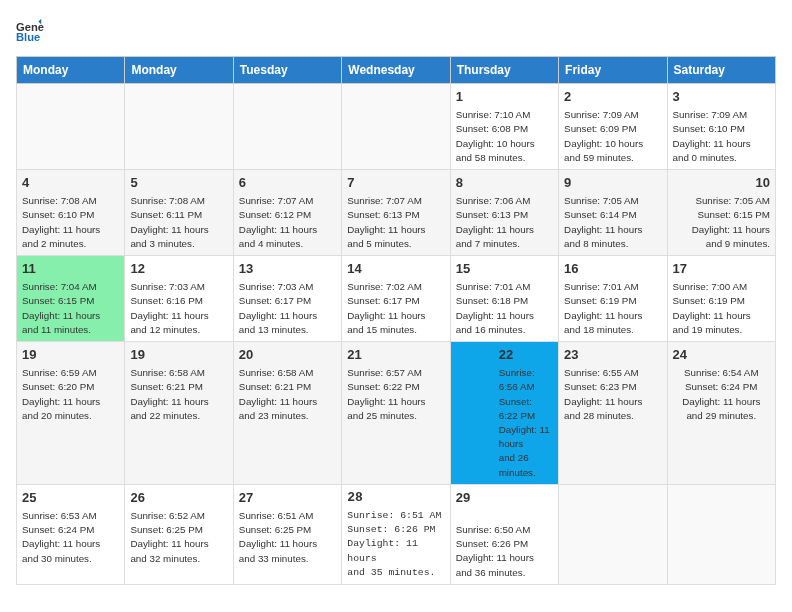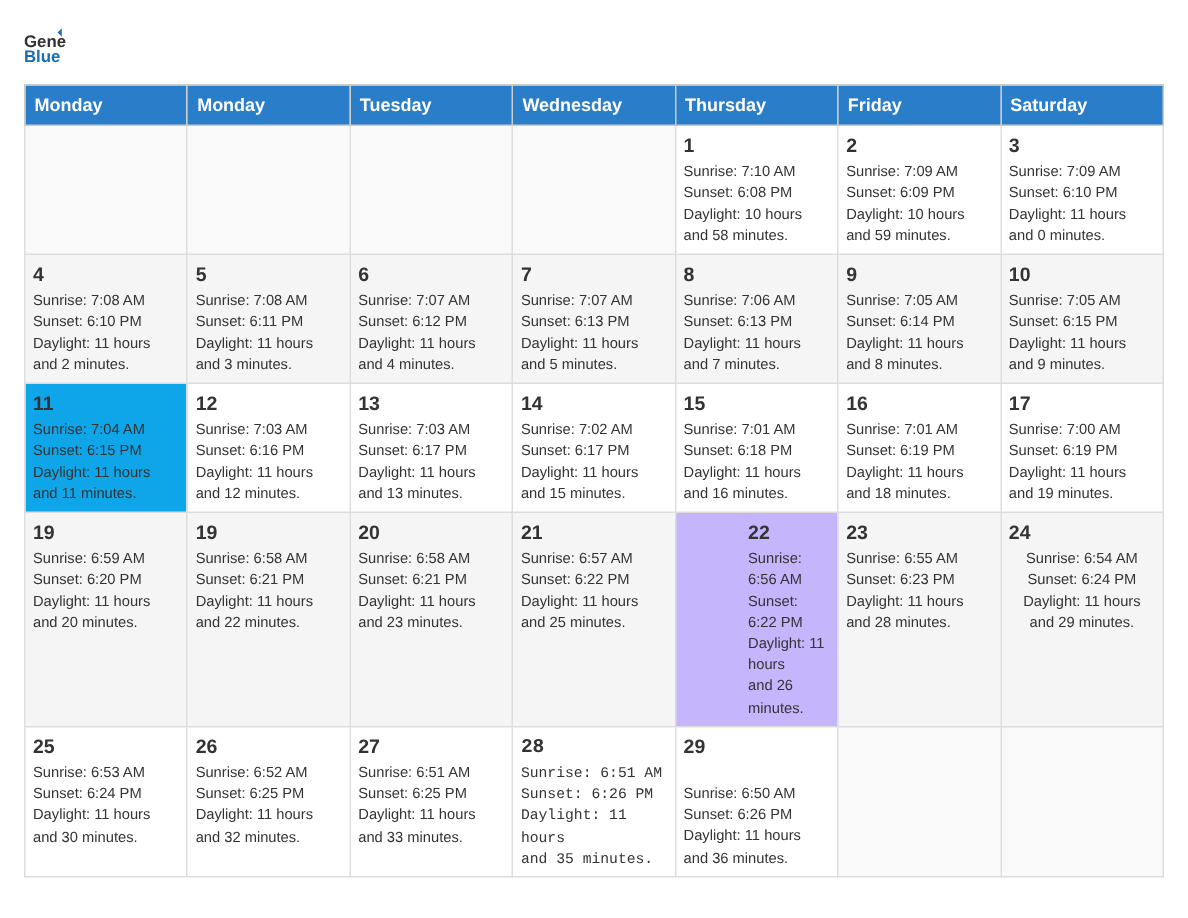--- a/index.html
+++ b/index.html
@@ -181,30 +181,30 @@
 Daylight: 11 hours
 and 7 minutes.</div>
         </td>
         <td style="background-color: rgb(245, 245, 245);">
           <span class="day-number">9</span>
           <div class="day-info" style="white-space: pre-line;">Sunrise: 7:05 AM
 Sunset: 6:14 PM
 Daylight: 11 hours
 and 8 minutes.</div>
         </td>
-        <td style="background-color: rgb(245, 245, 245);">
+        <td style="background-color: rgb(245, 245, 245); text-align: right;">
           <span class="day-number">10</span>
           <div class="day-info" style="white-space: pre-line;">Sunrise: 7:05 AM
 Sunset: 6:15 PM
 Daylight: 11 hours
 and 9 minutes.</div>
         </td>
       </tr>
       <tr>
-        <td style="background-color: #0ea5e9;">
+        <td style="background-color: #86efac;">
           <span class="day-number">11</span>
           <div class="day-info" style="white-space: pre-line;">Sunrise: 7:04 AM
 Sunset: 6:15 PM
 Daylight: 11 hours
 and 11 minutes.</div>
         </td>
         <td style="background-color: rgb(255, 255, 255);">
           <span class="day-number">12</span>
           <div class="day-info" style="white-space: pre-line;">Sunrise: 7:03 AM
 Sunset: 6:16 PM
@@ -269,21 +269,21 @@
 Daylight: 11 hours
 and 23 minutes.</div>
         </td>
         <td style="background-color: rgb(245, 245, 245); margin-left: 24px;">
           <span class="day-number">21</span>
           <div class="day-info" style="white-space: pre-line;">Sunrise: 6:57 AM
 Sunset: 6:22 PM
 Daylight: 11 hours
 and 25 minutes.</div>
         </td>
-        <td style="background-color: #c4b5fd; padding-left: 48px;">
+        <td style="background-color: #0ea5e9; padding-left: 48px;">
           <span class="day-number">22</span>
           <div class="day-info" style="white-space: pre-line;">Sunrise: 6:56 AM
 Sunset: 6:22 PM
 Daylight: 11 hours
 and 26 minutes.</div>
         </td>
         <td style="background-color: rgb(245, 245, 245);">
           <span class="day-number">23</span>
           <div class="day-info" style="white-space: pre-line;">Sunrise: 6:55 AM
 Sunset: 6:23 PM

